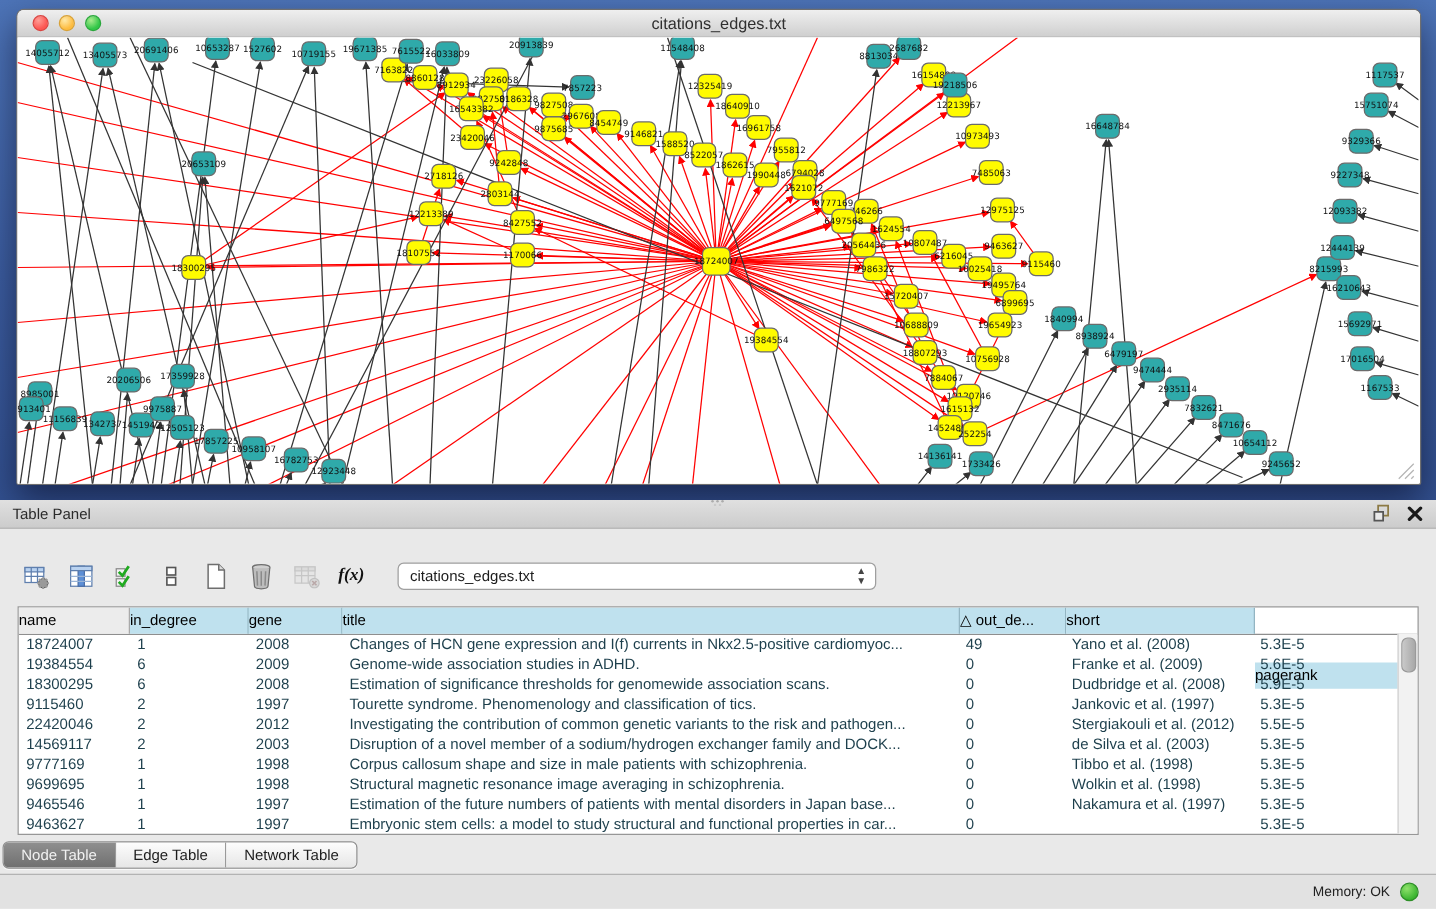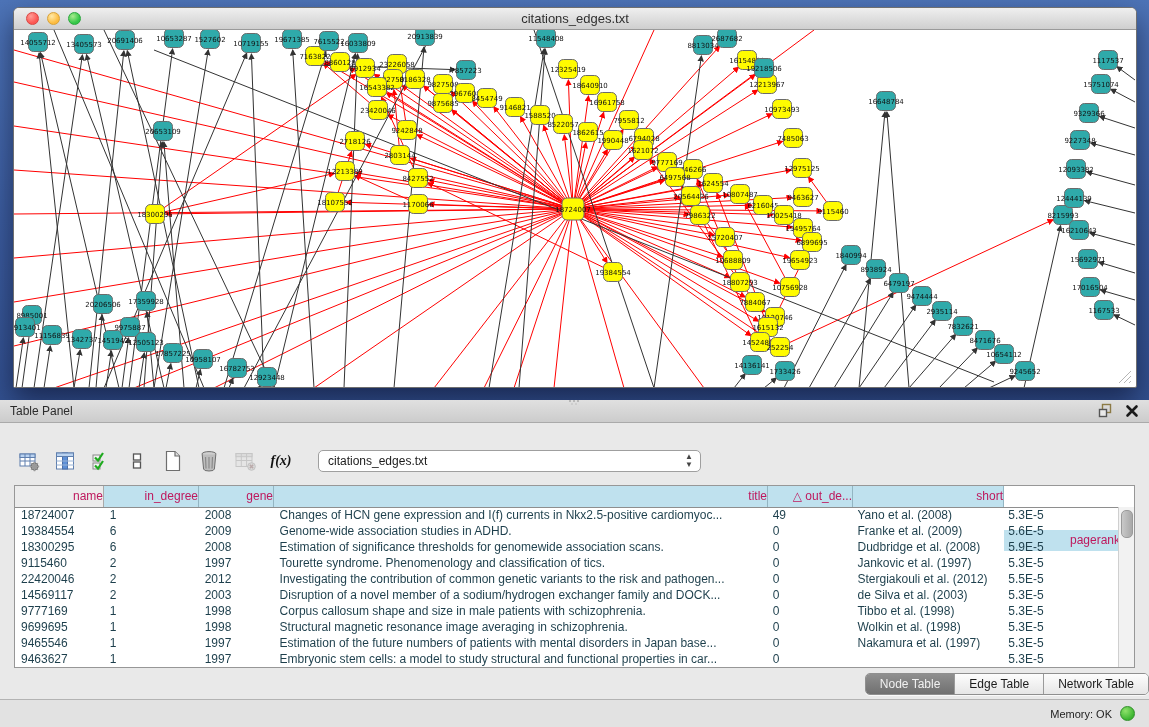--- a/index.html
+++ b/index.html
@@ -35,33 +35,33 @@
   .fx{font-family:"Liberation Serif","DejaVu Serif",serif;font-style:italic;font-weight:bold;
       font-size:14px;color:#111;}
   .combo{margin-left:12px;width:372px;height:20px;background:#fff;border:1px solid #9f9f9f;
          border-radius:5px;position:relative;font-size:12px;color:#1c1c1c;
          line-height:20px;padding-left:9px;box-sizing:content-box;}
   .combo .stepper{position:absolute;right:7px;top:2px;font-size:8px;color:#444;line-height:8px;text-align:center;}
   
   .tp-table{position:absolute;left:14px;top:85px;width:1121px;height:183px;background:#fff;
             border:1px solid #979797;box-sizing:border-box;overflow:hidden;}
   .thead{display:flex;height:21px;border-bottom:1px solid #8e8e8e;}
-  .th{box-sizing:border-box;height:21px;line-height:20px;text-align:right;font-size:12px;color:#be185d;
+  .th{box-sizing:border-box;height:21px;line-height:20px;text-align:left;font-size:12px;color:#000000;
       background:#bfe1ee;border-right:1px solid #93b5c2;overflow:hidden;white-space:nowrap;}
   .th.plain{background:#ececec;border-right:1px solid #a9a9a9;}
   .tbody{position:absolute;left:0;top:21px;right:15px;bottom:0;}
   .tr{display:flex;height:16px;}
   .td{box-sizing:border-box;padding:0 6px;font-size:12px;line-height:16px;color:#1d3f4c;
       overflow:hidden;white-space:nowrap;}
   .vscroll{position:absolute;right:0;top:21px;bottom:0;width:15px;background:#f2f2f2;
            border-left:1px solid #cfcfcf;}
   .vthumb{position:absolute;left:2px;top:3px;width:10px;height:26px;border-radius:5px;
           background:linear-gradient(90deg,#c9c9c9,#a8a8a8);border:1px solid #9a9a9a;}
   
-  .tabs{position:absolute;left:2px;right:0;top:273px;display:flex;justify-content:flex-end;}
+  .tabs{position:absolute;left:2px;right:0;top:273px;display:flex;justify-content:flex-start;}
   .seg-wrap{display:flex;border:1px solid #8f8f8f;border-radius:5px;overflow:hidden;
             box-shadow:0 1px 0 rgba(255,255,255,.7);}
   .seg{padding:2px 14px;font-size:12px;color:#1c1c1c;background:linear-gradient(180deg,#fdfdfd,#e6e6e6);
        border-right:1px solid #9a9a9a;line-height:16px;}
   .seg:last-child{border-right:none;}
   .seg.active{background:linear-gradient(180deg,#8f8f8f,#707070);color:#f1f1f1;}
   
   .statusbar{position:absolute;left:0;right:0;bottom:0;height:27px;background:#e2e2e2;
              border-top:1px solid #b3b3b3;}
   .mem{position:absolute;right:14px;top:6px;display:flex;align-items:center;gap:8px;

